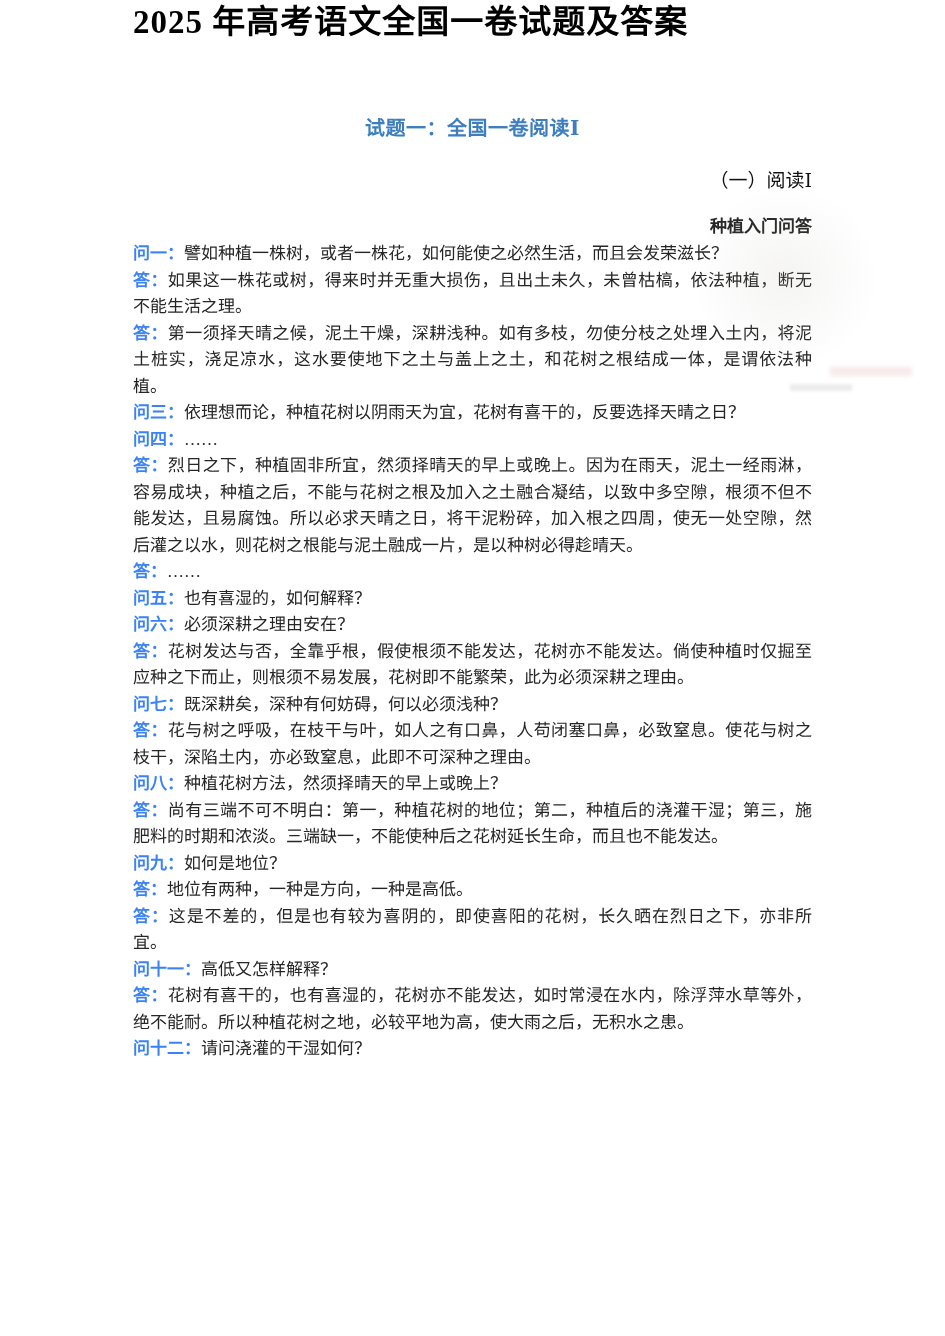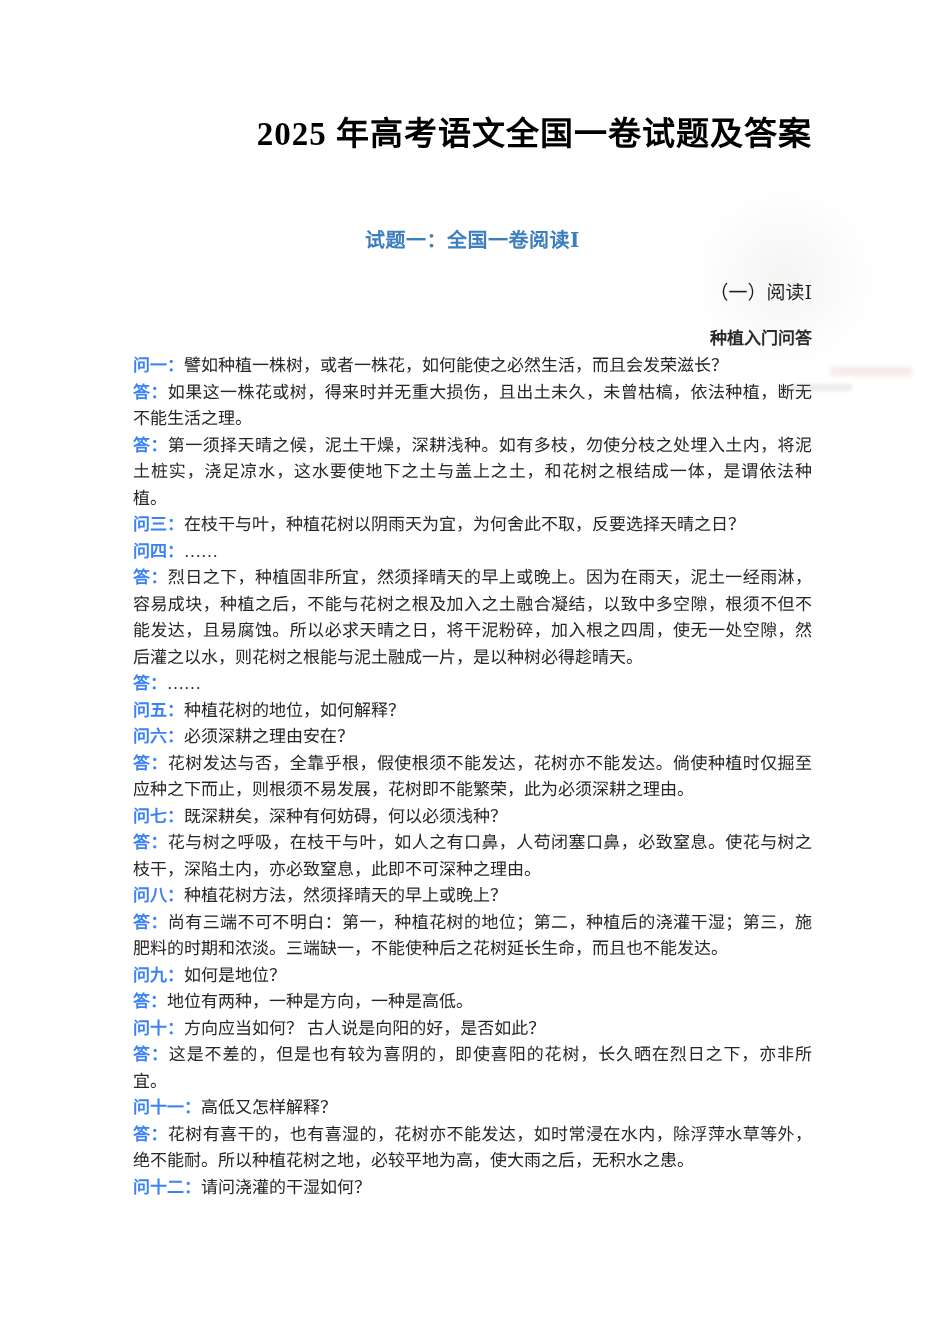--- a/index.html
+++ b/index.html
@@ -48,22 +48,21 @@
     left: 790px;
     top: 384px;
     width: 62px;
     height: 7px;
     background: rgba(150,150,150,0.18);
     filter: blur(1.5px);
     pointer-events: none;
   }
   .doc-title {
     margin: 0;
-    padding-top: 112px;
-    text-align: right;
+    text-align: left;
     font-size: 33px;
     font-weight: 700;
     letter-spacing: 1px;
     color: #000000;
     line-height: 1.35;
   }
   .section-title {
     margin: 0;
     margin-top: 70px;
     text-align: center;
@@ -122,33 +121,32 @@
   <h2 class="section-title" style="color: rgb(61, 126, 190);">试题一：全国一卷阅读Ⅰ</h2>
 
   <h3 class="subsection-heading">（一）阅读Ⅰ</h3>
 
   <p class="passage-title">种植入门问答</p>
 
   <div class="qa-list">
       <p class="qa-line"><span class="qa-label">问一：</span><span>譬如种植一株树，或者一株花，如何能使之必然生活，而且会发荣滋长？</span></p>
       <p class="qa-line"><span class="qa-label">答：</span><span>如果这一株花或树，得来时并无重大损伤，且出土未久，未曾枯槁，依法种植，断无不能生活之理。</span></p>
       <p class="qa-line"><span class="qa-label">答：</span><span>第一须择天晴之候，泥土干燥，深耕浅种。如有多枝，勿使分枝之处埋入土内，将泥土桩实，浇足凉水，这水要使地下之土与盖上之土，和花树之根结成一体，是谓依法种植。</span></p>
-      <p class="qa-line"><span class="qa-label">问三：</span><span>在枝干与叶，种植花树以阴雨天为宜，为何舍此不取，反要选择天晴之日？</span></p>
+      <p class="qa-line"><span class="qa-label">问三：</span><span>依理想而论，种植花树以阴雨天为宜，花树有喜干的，反要选择天晴之日？</span></p>
       <p class="qa-line"><span class="qa-label">问四：</span><span>……</span></p>
       <p class="qa-line"><span class="qa-label">答：</span><span>烈日之下，种植固非所宜，然须择晴天的早上或晚上。因为在雨天，泥土一经雨淋，容易成块，种植之后，不能与花树之根及加入之土融合凝结，以致中多空隙，根须不但不能发达，且易腐蚀。所以必求天晴之日，将干泥粉碎，加入根之四周，使无一处空隙，然后灌之以水，则花树之根能与泥土融成一片，是以种树必得趁晴天。</span></p>
       <p class="qa-line"><span class="qa-label">答：</span><span>……</span></p>
-      <p class="qa-line"><span class="qa-label">问五：</span><span>种植花树的地位，如何解释？</span></p>
+      <p class="qa-line"><span class="qa-label">问五：</span><span>也有喜湿的，如何解释？</span></p>
       <p class="qa-line"><span class="qa-label">问六：</span><span>必须深耕之理由安在？</span></p>
       <p class="qa-line"><span class="qa-label">答：</span><span>花树发达与否，全靠乎根，假使根须不能发达，花树亦不能发达。倘使种植时仅掘至应种之下而止，则根须不易发展，花树即不能繁荣，此为必须深耕之理由。</span></p>
       <p class="qa-line"><span class="qa-label">问七：</span><span>既深耕矣，深种有何妨碍，何以必须浅种？</span></p>
       <p class="qa-line"><span class="qa-label">答：</span><span>花与树之呼吸，在枝干与叶，如人之有口鼻，人苟闭塞口鼻，必致窒息。使花与树之枝干，深陷土内，亦必致窒息，此即不可深种之理由。</span></p>
       <p class="qa-line"><span class="qa-label">问八：</span><span>种植花树方法，然须择晴天的早上或晚上？</span></p>
       <p class="qa-line"><span class="qa-label">答：</span><span>尚有三端不可不明白：第一，种植花树的地位；第二，种植后的浇灌干湿；第三，施肥料的时期和浓淡。三端缺一，不能使种后之花树延长生命，而且也不能发达。</span></p>
       <p class="qa-line"><span class="qa-label">问九：</span><span>如何是地位？</span></p>
       <p class="qa-line"><span class="qa-label">答：</span><span>地位有两种，一种是方向，一种是高低。</span></p>
-      <p class="qa-line"><span class="qa-label">问十：</span><span>方向应当如何？ 古人说是向阳的好，是否如此？</span></p>
       <p class="qa-line"><span class="qa-label">答：</span><span>这是不差的，但是也有较为喜阴的，即使喜阳的花树，长久晒在烈日之下，亦非所宜。</span></p>
       <p class="qa-line"><span class="qa-label">问十一：</span><span>高低又怎样解释？</span></p>
       <p class="qa-line"><span class="qa-label">答：</span><span>花树有喜干的，也有喜湿的，花树亦不能发达，如时常浸在水内，除浮萍水草等外，绝不能耐。所以种植花树之地，必较平地为高，使大雨之后，无积水之患。</span></p>
       <p class="qa-line"><span class="qa-label">问十二：</span><span>请问浇灌的干湿如何？</span></p>
     </div>
 
 </div>
 
 </body></html>

